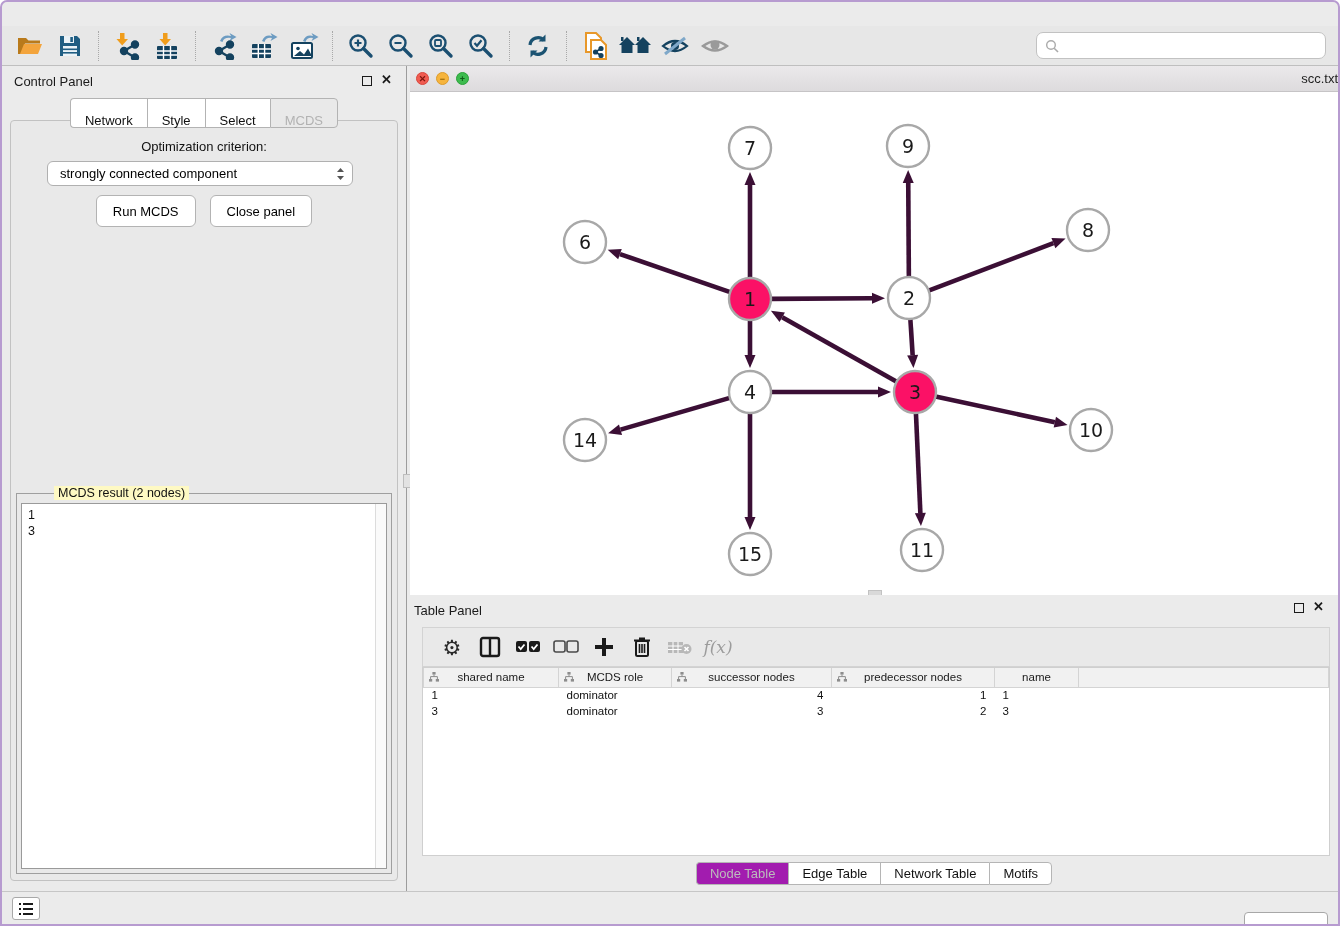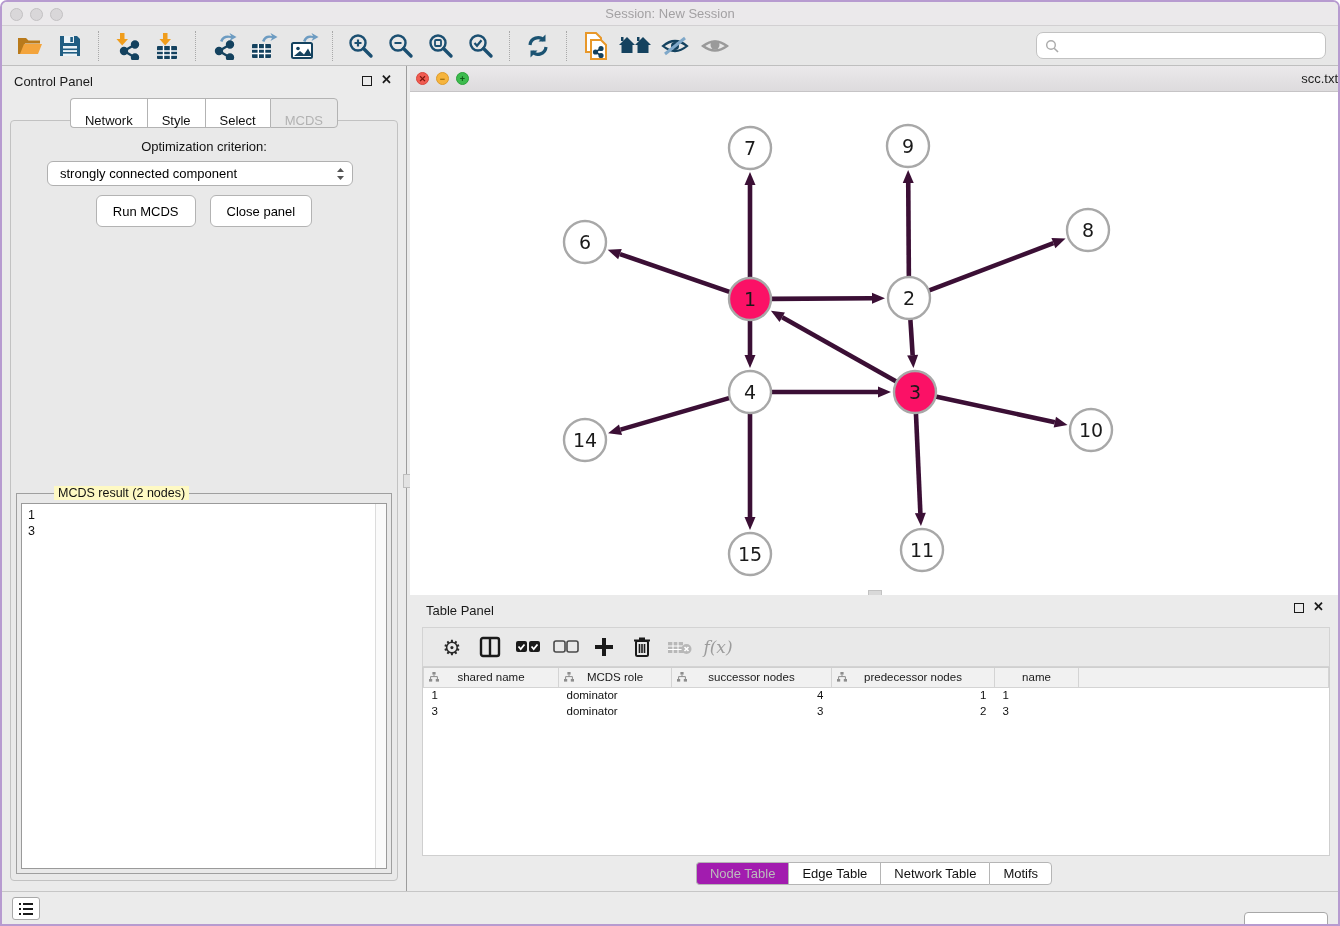--- a/index.html
+++ b/index.html
@@ -52,21 +52,21 @@
   .nw-titlebar { position:absolute; left:0; right:0; top:0; height:26px; background:linear-gradient(#ebe9eb,#dddbdd); border-bottom:1px solid #c6c4c6; }
   .nw-title { position:absolute; left:0; right:0; top:5px; text-align:right; font-size:13px; color:#222; }
   .light { position:absolute; top:6px; width:13px; height:13px; border-radius:50%; font-size:9px; line-height:12px; text-align:center; font-weight:bold; }
   .light.red { left:6px; background:#f05b51; border:1px solid #d9453c; color:#7c150d; }
   .light.yellow { left:26px; background:#f6b43d; border:1px solid #dd9b2b; color:#8c5e05; }
   .light.green { left:46px; background:#3dbb4e; border:1px solid #2aa13a; color:#0e5c19; }
   .nw-canvas { position:absolute; left:0; right:0; top:26px; bottom:0; background:#fff; }
 
   
   .table-panel { position:absolute; left:408px; right:0; top:593px; bottom:33px; background:#ebebeb; }
-  .tp-title { position:absolute; left:16px; top:8px; font-size:13px; color:#1a1a1a; }
+  .tp-title { position:absolute; left:4px; top:8px; font-size:13px; color:#1a1a1a; }
   .tp-toolbar { position:absolute; left:12px; right:8px; top:32px; height:40px; background:#e9e9e9; border:1px solid #d3d3d3; display:flex; align-items:center; padding-left:14px; }
   .tp-tool { width:30px; height:30px; display:flex; align-items:center; justify-content:center; margin-right:8px; }
   .gear-glyph { font-size:21px; color:#2a2a2a; line-height:1; }
   .fx { font-family:"DejaVu Serif", serif; font-style:italic; font-size:17px; color:#9c9c9c; }
   .tp-table { position:absolute; left:12px; right:8px; top:72px; bottom:35px; background:#fff; border:1px solid #cfcfcf; overflow:hidden; }
   table.nodetable { border-collapse:collapse; width:100%; font-size:11.5px; table-layout:fixed; }
   .nodetable th { background:#f1f1f1; border:1px solid #d4d4d4; border-top:none; font-weight:normal; height:19px; color:#1a1a1a; position:relative; }
   .nodetable th .hicon { position:absolute; left:5px; top:4px; }
   .nodetable td { height:16px; padding:0 8px; color:#111; }
   .col-num { text-align:right; }
@@ -81,26 +81,20 @@
   .statusbar { position:absolute; left:0; right:0; bottom:0; height:33px; background:#ebebeb; border-top:1px solid #c6c6c6; }
   .sb-left-btn { position:absolute; left:10px; top:5px; width:28px; height:23px; background:#fff; border:1px solid #a8a8a8; border-radius:3px; display:flex; align-items:center; justify-content:center; }
   .memory-btn { position:absolute; right:10px; top:5px; height:37px; background:#fff; border:1px solid #a8a8a8; border-radius:4px; display:flex; align-items:center; padding:0 10px; gap:6px; font-size:12.5px; color:#0c4a6e;margin-top:15px; }
   .memory-dot { width:11px; height:11px; border-radius:50%; background:#1f9939; }
 </style>
 </head>
 <body>
 
 <div id="window">
 
-  <div class="titlebar">
-    <span class="tl-dot" style="left:8px"></span>
-    <span class="tl-dot" style="left:28px"></span>
-    <span class="tl-dot" style="left:48px"></span>
-    <div class="title">Session: New Session</div>
-  </div>
 
   <div class="toolbar">
     <span class="tb-btn">
       <svg width="28" height="24" viewBox="0 0 28 24">
           <path d="M2 4h8l2.5 2.5H24v3H9L5 20H2z" fill="#b97a1b"></path>
           <path d="M8 10h18l-4 10H4z" fill="#f3a43c"></path>
         </svg>
     </span>
     <span class="tb-btn">
       <svg width="24" height="24" viewBox="0 0 24 24">

